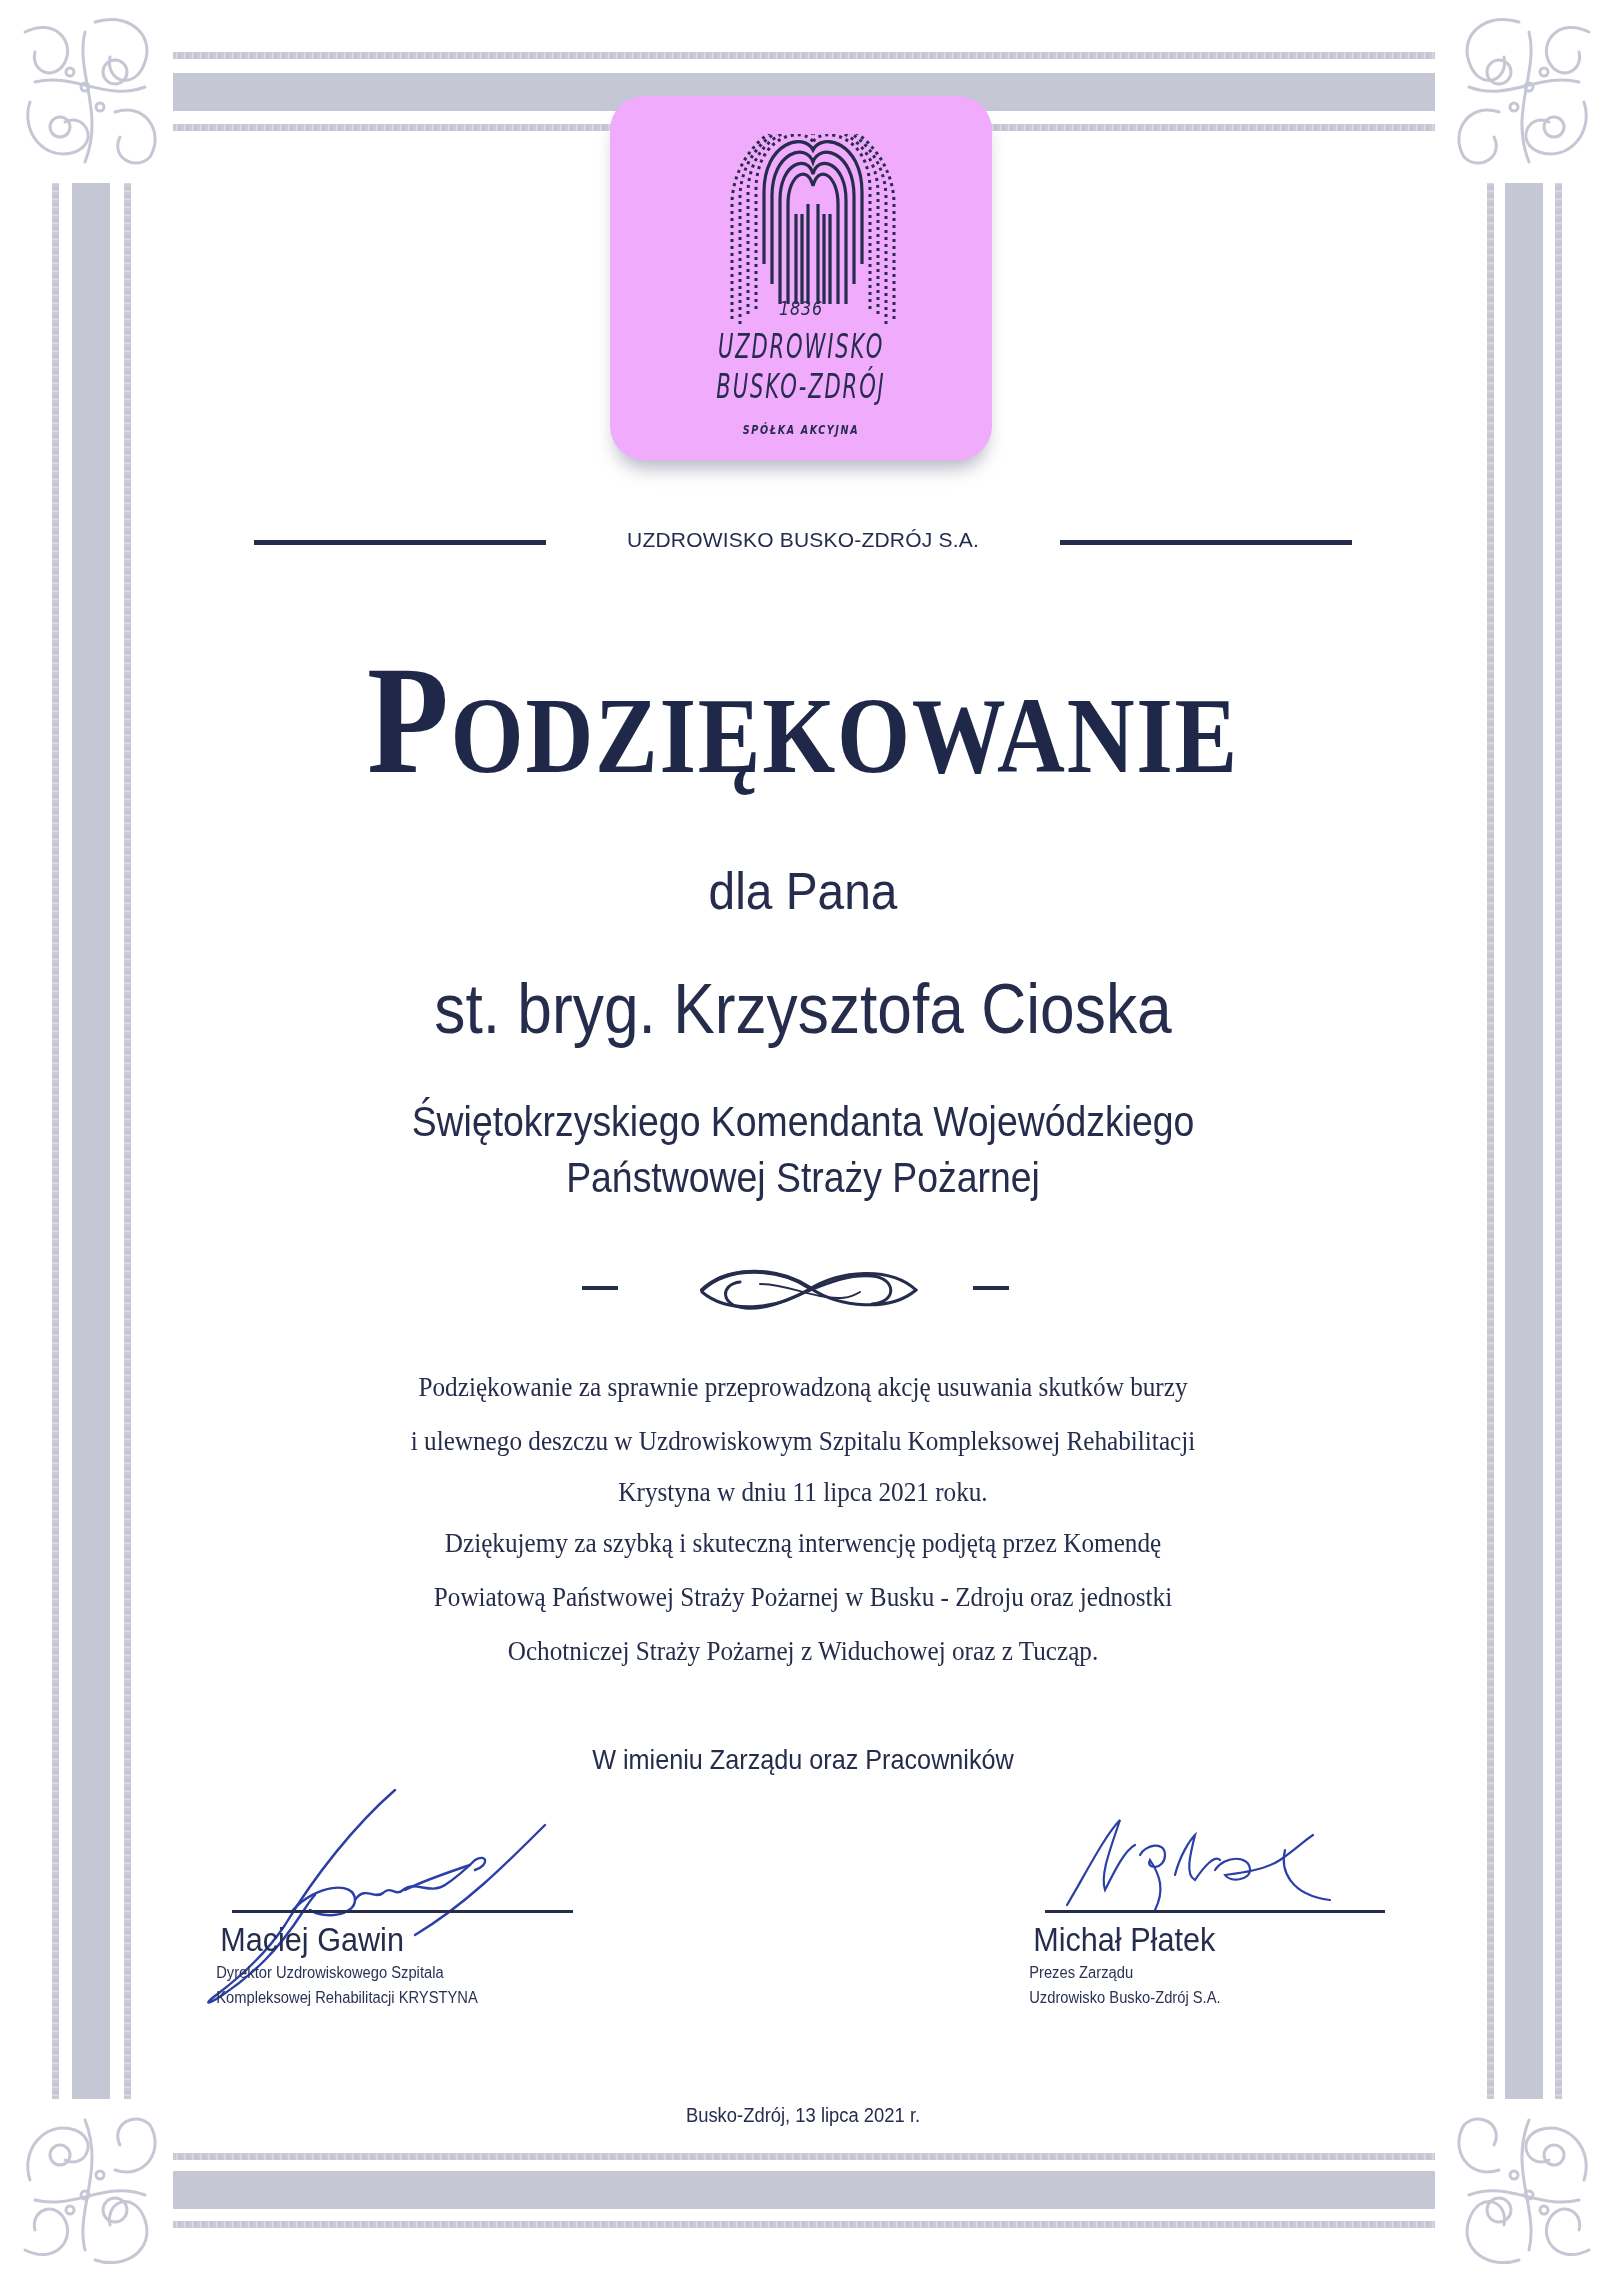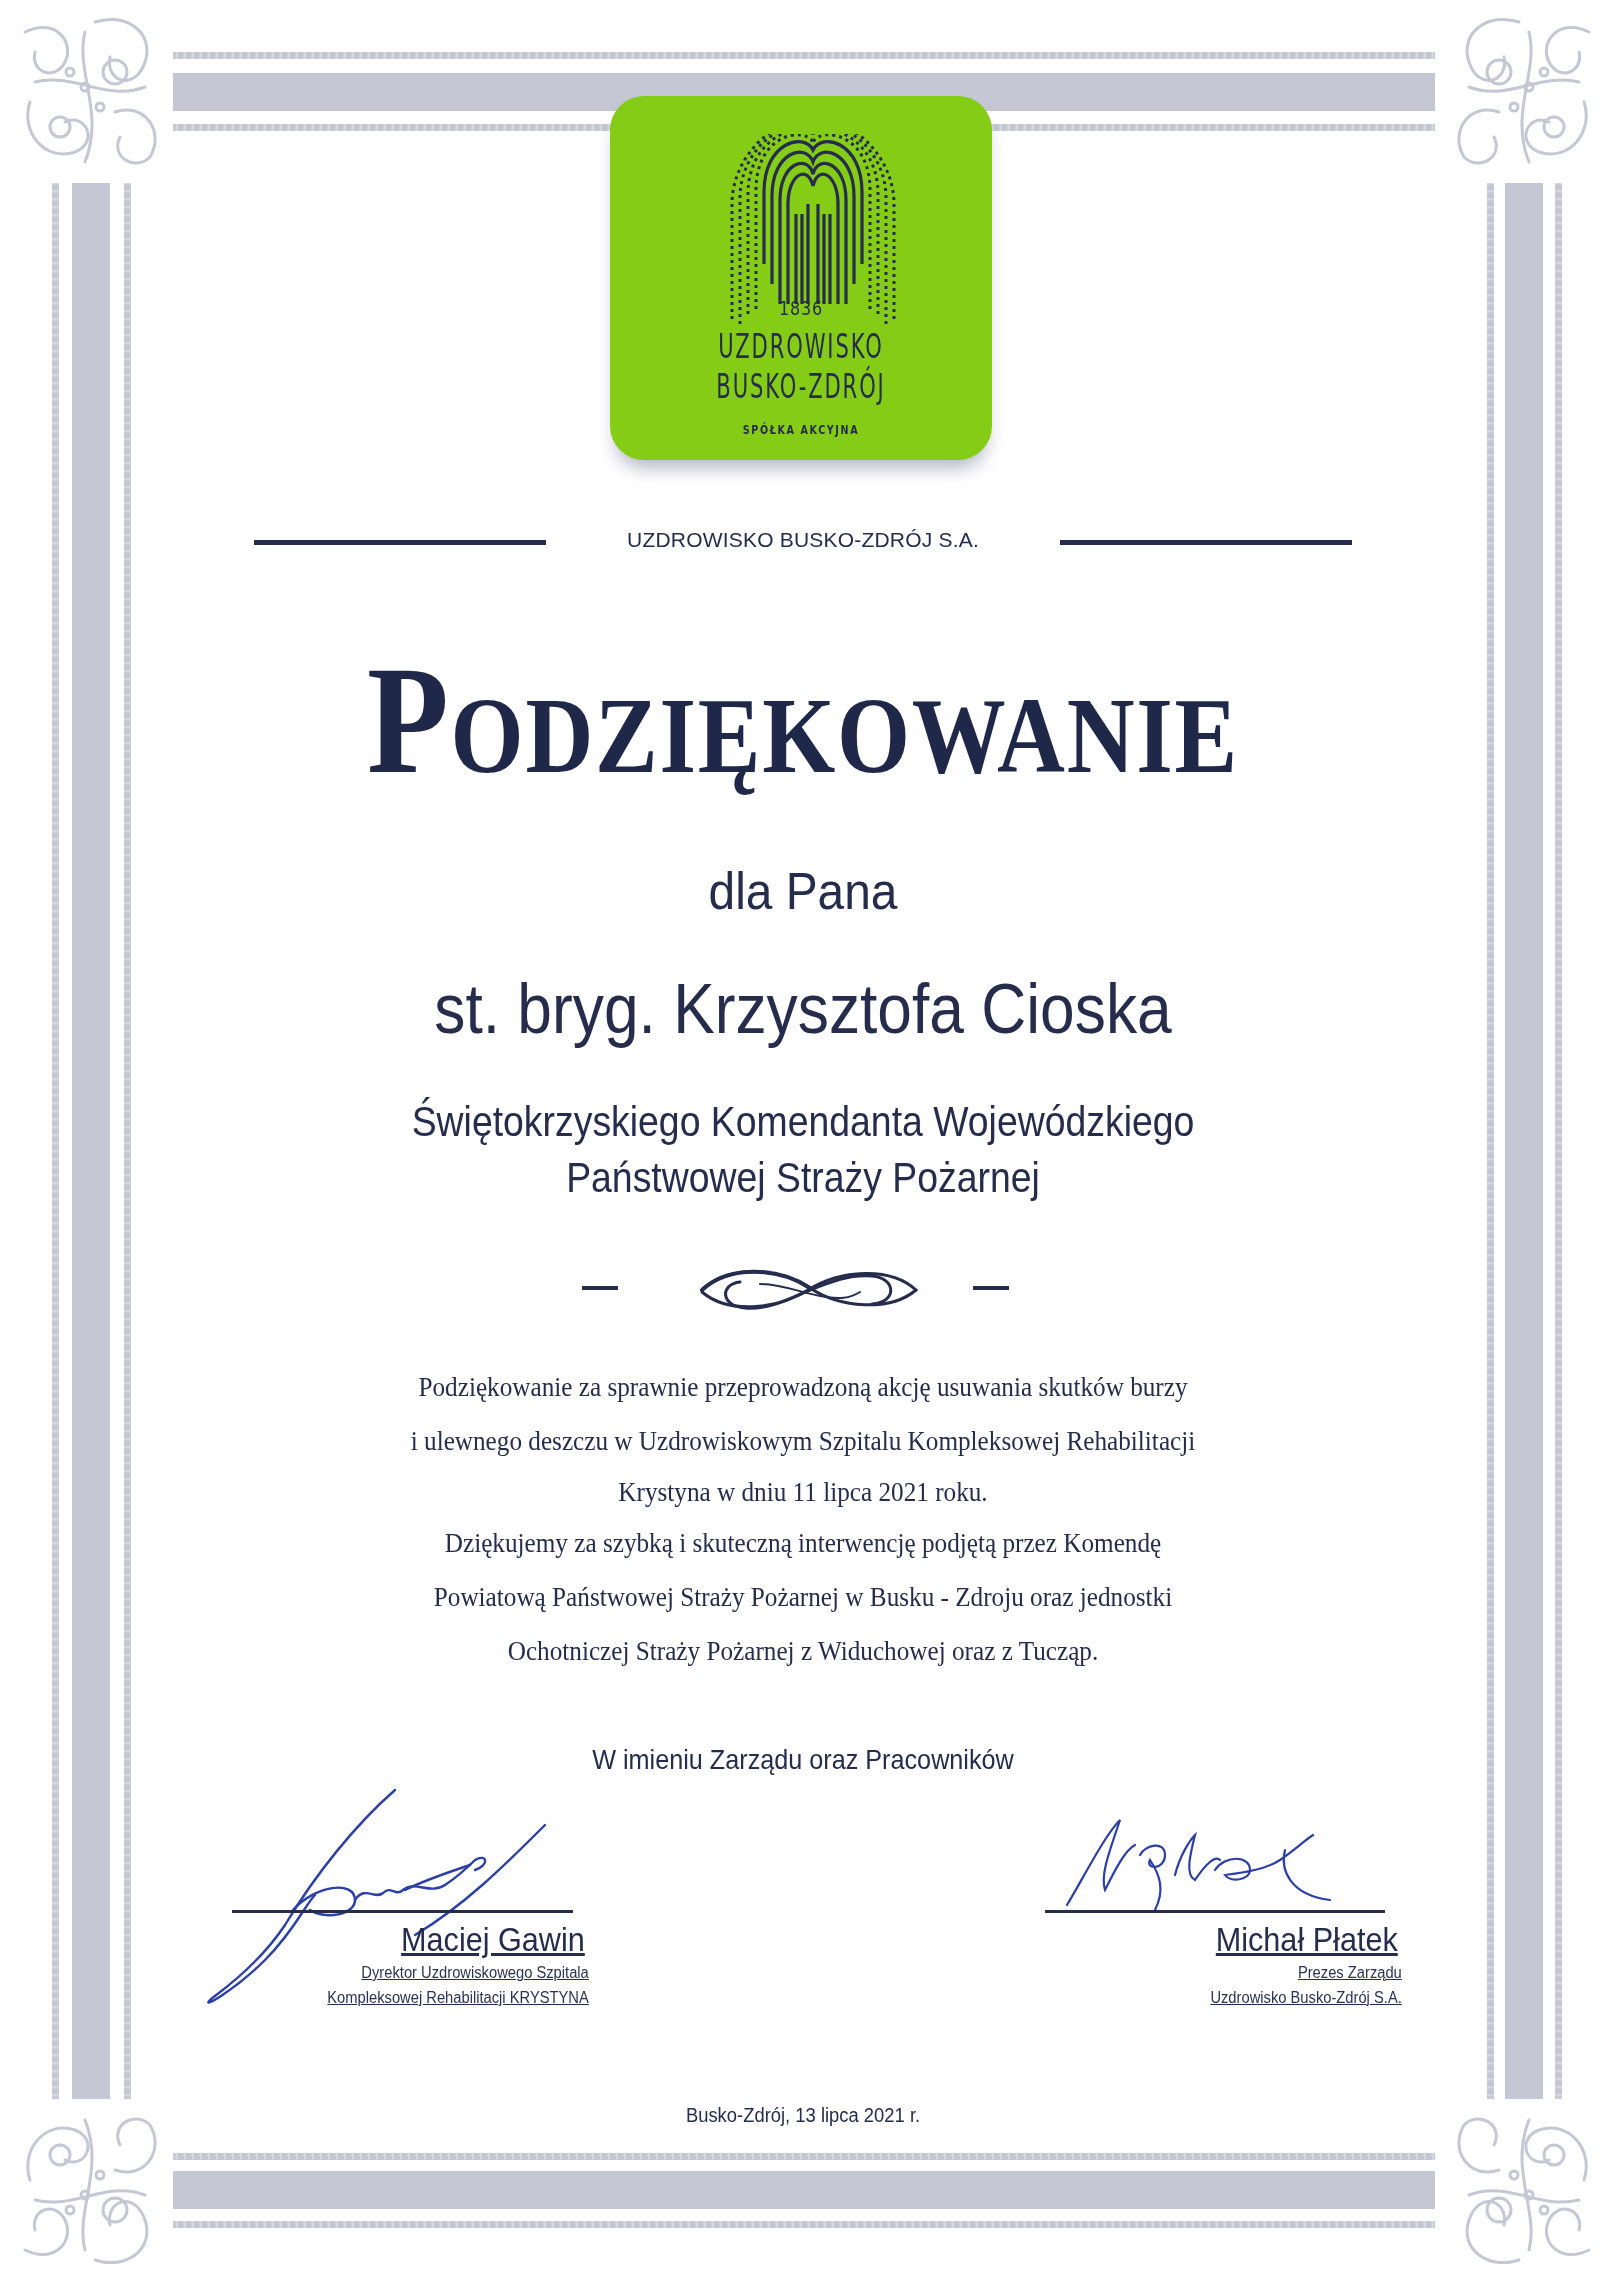--- a/index.html
+++ b/index.html
@@ -34,22 +34,23 @@
   }
   .vband::before {
     content: ""; position: absolute; inset: 0; z-index: -1;
     background: #c6c7d4;
   }
   .corner { position: absolute; width: 156px; height: 158px; }
 
   
   .logo-card {
     position: absolute; left: 610px; top: 96px; width: 382px; height: 364px;
-    background: #84cc16; border-radius: 34px;
+    background: #f0abfc; border-radius: 34px;
     box-shadow: 0 14px 18px -6px rgba(120,122,150,0.55);
+    font-style: italic;
   }
   .logo-text {
     position: absolute; left: 0; width: 100%; text-align: center;
     font-family: "DejaVu Sans", sans-serif; color: #262c4c;
   }
   .logo-year { top: 200px; font-size: 20px; letter-spacing: 1px; transform: scaleX(0.8); }
   .logo-name1 { top: 230px; font-size: 34px; letter-spacing: 3px; transform: scaleX(0.62); font-weight: normal; }
   .logo-name2 { top: 270px; font-size: 34px; letter-spacing: 3px; transform: scaleX(0.62); }
   .logo-sa { top: 327px; font-size: 12px; letter-spacing: 2px; font-weight: bold; transform: scaleX(0.8); }
 
@@ -82,21 +83,21 @@
   .body-text {
     position: absolute; left: 0; width: 1606px; top: 1360px; text-align: center;
     font-size: 28px; color: #262c4c; font-family: Liberation Serif, serif;
   }
   .body-text .line { display: block; height: 54px; line-height: 54px; transform: scaleX(0.9); white-space: nowrap; }
 
   .closing { top: 1740px; font-size: 28px; line-height: 40px; transform: scaleX(0.9); }
 
   
   .sig-line { position: absolute; height: 3px; background: #262c4c; top: 1910px; }
-  .sig-block { position: absolute; text-align: right; color: #262c4c; text-decoration: underline; }
+  .sig-block { position: absolute; text-align: left; color: #262c4c; }
   .sig-name { font-size: 34px; line-height: 42px; transform: scaleX(0.9); white-space: nowrap; }
   .sig-role { font-size: 16px; line-height: 25px; transform: scaleX(0.92); white-space: nowrap; color: #2c3254; }
   .signature { position: absolute; }
 
   .place-date {
     top: 2100px; font-size: 20px; line-height: 30px; transform: scaleX(0.92);
   }
 </style>
 </head>
 <body>

